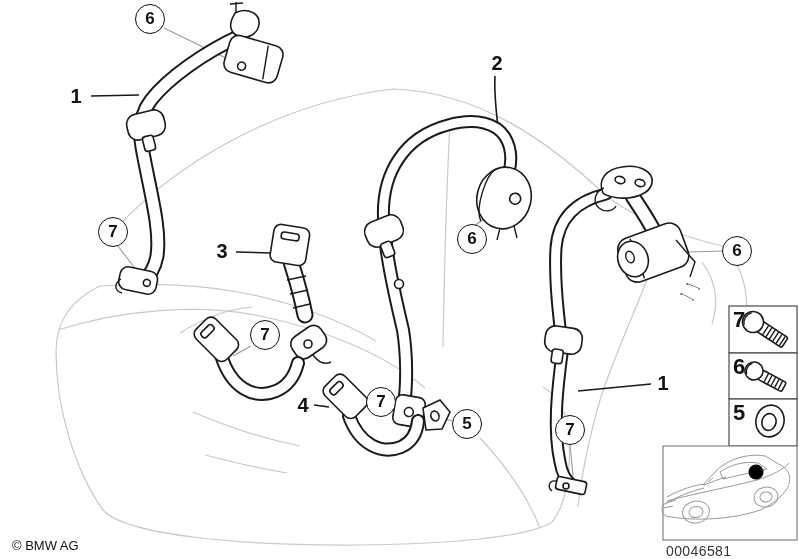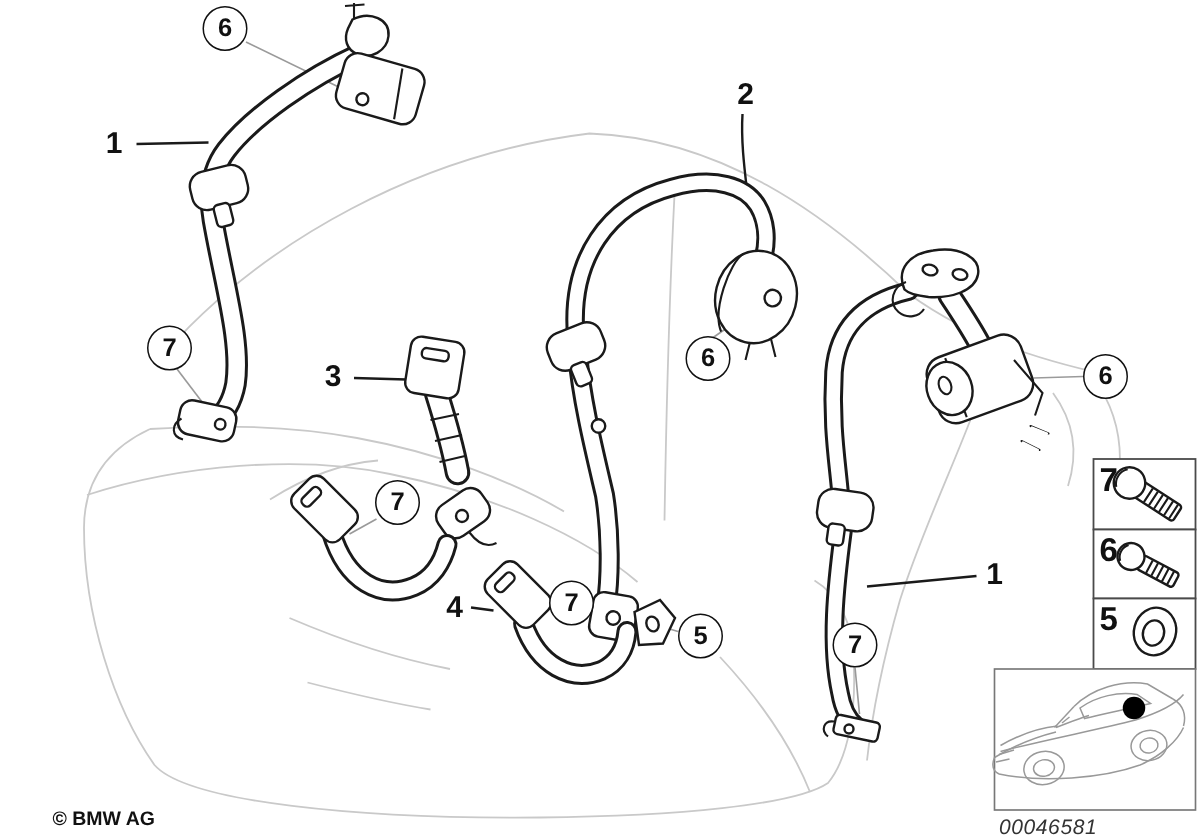--- a/index.html
+++ b/index.html
@@ -12,23 +12,23 @@
   
   .hw{fill:#fff;stroke:#1a1a1a;stroke-width:1.6;}
   .ln{fill:none;stroke:#1a1a1a;stroke-width:1.4;}
   .callout{position:absolute;width:30px;height:30px;box-sizing:border-box;
            border:1.8px solid #111;border-radius:50%;background:#fff;
            display:flex;align-items:center;justify-content:center;
            font-weight:bold;font-size:17px;cursor:pointer;}
   .plabel{position:absolute;width:24px;text-align:center;font-weight:bold;
           font-size:20px;cursor:pointer;}
   .boxlabel{position:absolute;font-weight:bold;font-size:22px;cursor:pointer;}
-  .copyright{position:absolute;left:35px;top:538px;font-size:13px;font-weight:bold;text-align:right;}
+  .copyright{position:absolute;left:12px;top:538px;font-size:13px;font-weight:normal;text-align:right;}
   .partnum{position:absolute;left:666px;top:543px;font-size:14px;color:#333;
-           letter-spacing:.4px;font-style:italic;}
+           letter-spacing:.4px;}
 </style>
 </head>
 <body>
 
 <div class="stage">
 
 <svg width="799" height="559" viewBox="0 0 799 559">
 
   <g stroke="#c9c9c9" fill="none" stroke-width="1.2">
     <path d="M103,243 C175,158 285,102 393,89 C480,92 550,142 606,196 C650,228 700,242 748,252"></path>

